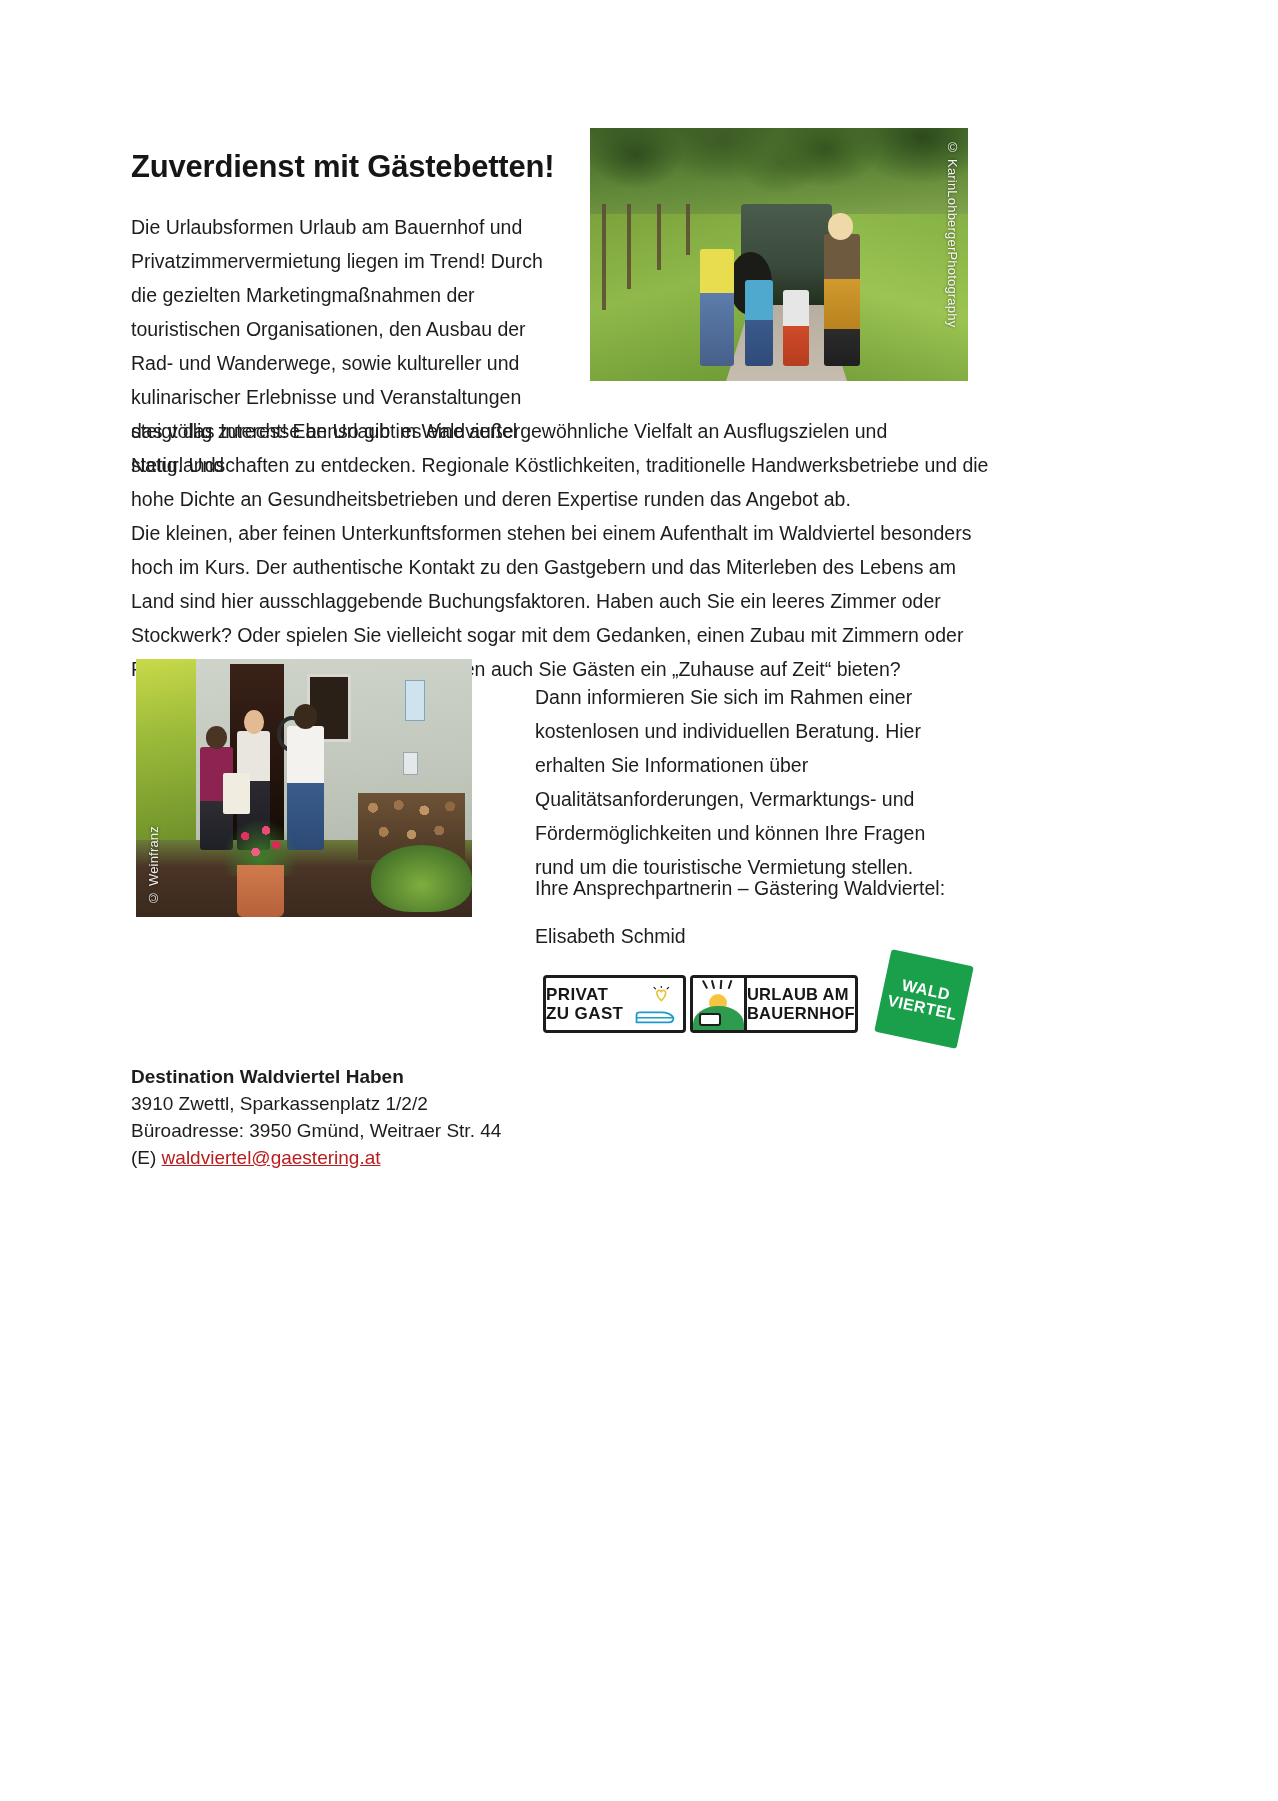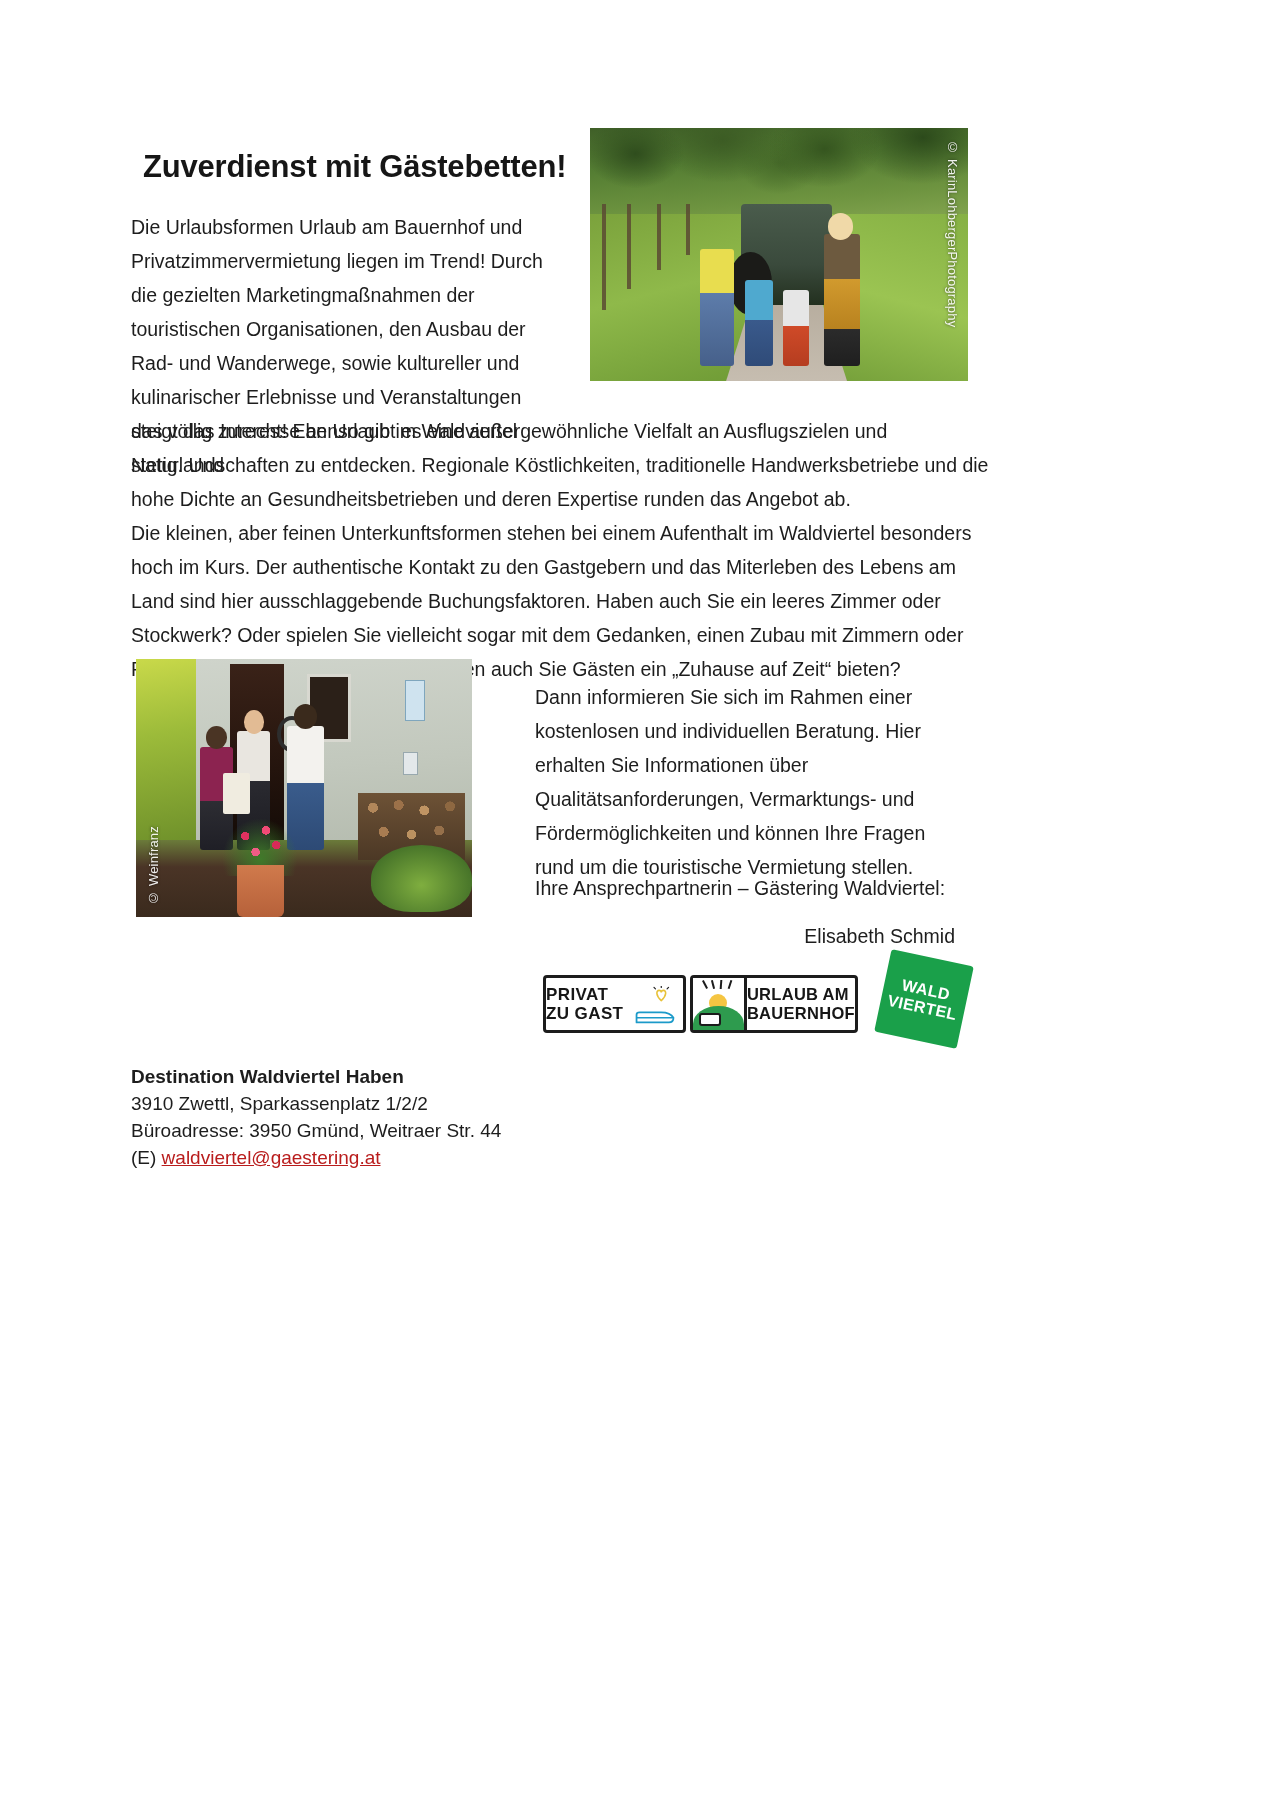--- a/index.html
+++ b/index.html
@@ -21,21 +21,21 @@
     position: absolute;
     left: 0; top: 0;
     width: 1278px;
     height: 1801px;
     background: #fff;
   }
 
   
   .heading {
     position: absolute;
-    left: 143px;
+    left: 131px;
     top: 128px;
     font-size: 31px;
     font-weight: bold;
     letter-spacing: -0.2px;
     color: #161616;
     white-space: nowrap;
   }
 
   
   .body-text {
@@ -67,21 +67,20 @@
   }
   .p-right-col-2 {
     left: 535px;
     top: 851px;
     width: 420px;
   }
   .p-right-col-3 {
     left: 535px;
     top: 899px;
     width: 420px;
-    text-align: right;
   }
 
   
   .photo1 {
     position: absolute;
     left: 590px;
     top: 128px;
     width: 378px;
     height: 253px;
     overflow: hidden;

